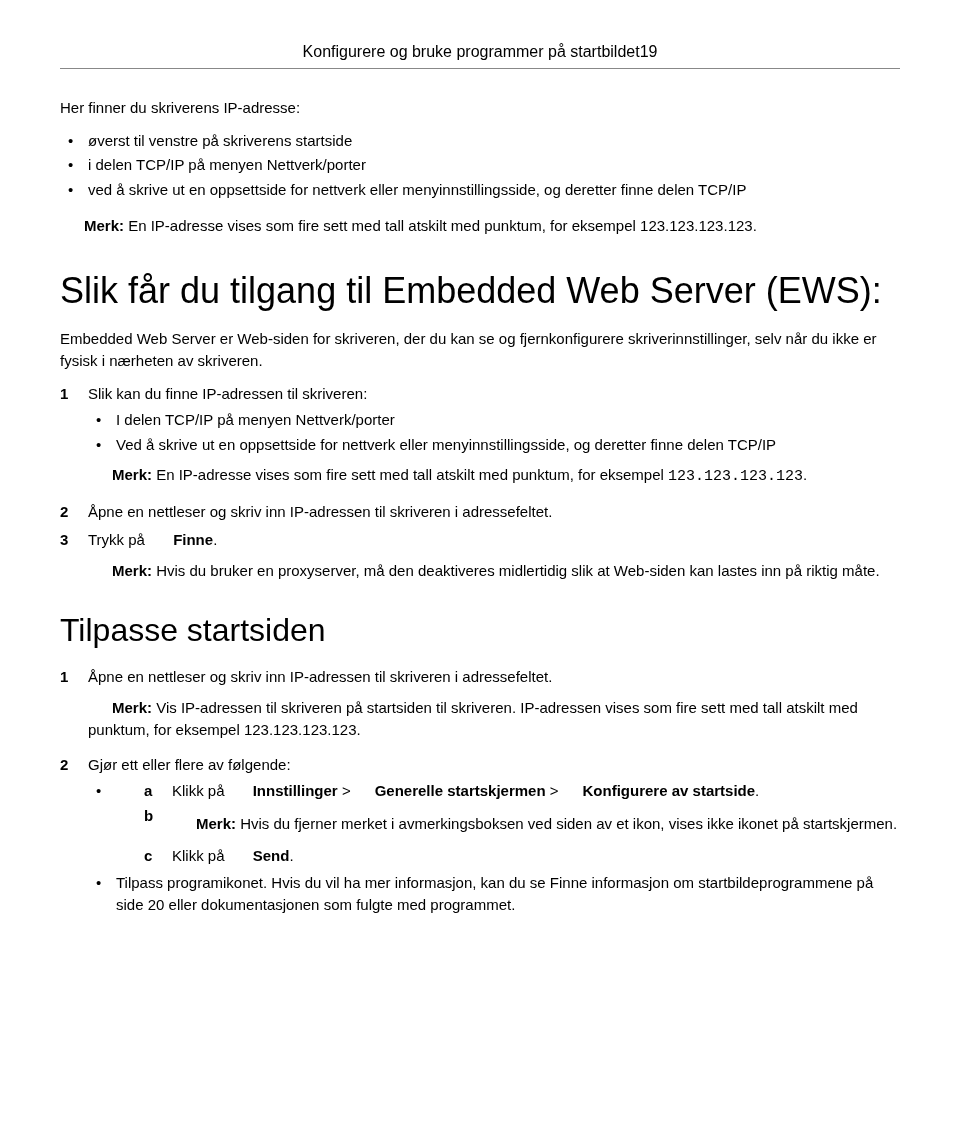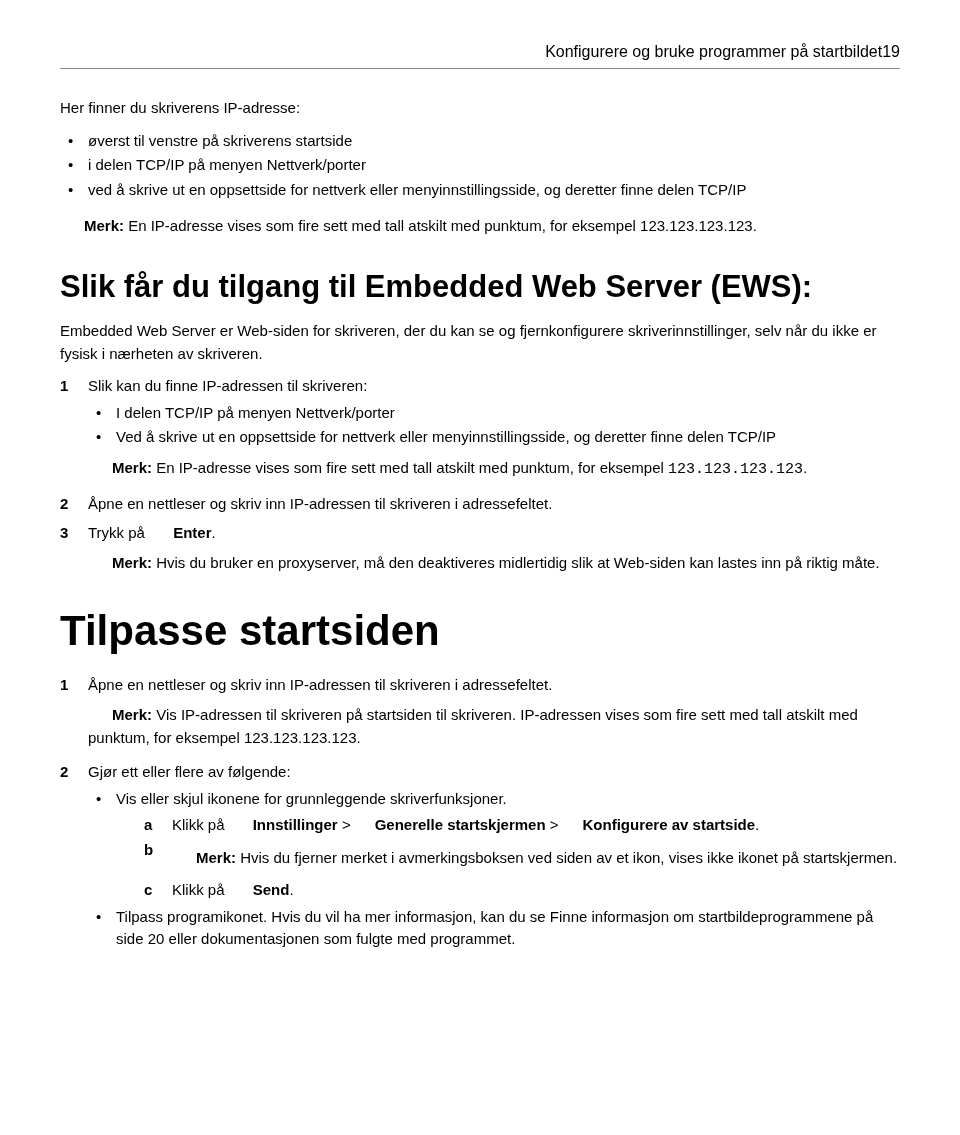--- a/index.html
+++ b/index.html
@@ -8,21 +8,21 @@
     padding: 40px 60px;
     background: #fff;
     color: #000;
     width: 960px;
     box-sizing: border-box;
     font-size: 15px;
     line-height: 1.5;
   }
   .header-line {
     display: flex;
-    justify-content: flex-end;
+    justify-content: center;
     border-bottom: 1px solid #888;
     padding-bottom: 4px;
     margin-bottom: 28px;
     font-size: 16px;
   }
   .bullet-list {
     margin: 6px 0 14px 0;
     padding: 0;
   }
   .bullet-list .bullet-item {
@@ -35,27 +35,27 @@
     position: absolute;
     left: 8px;
     top: 0;
     font-size: 15px;
   }
   .note {
     margin: 8px 0 26px 0;
   }
   .bold { font-weight: bold; margin-left: 24px; }
   .h1 {
-    font-size: 31px;
-    font-weight: bold;
+    font-size: 36px;
+    font-weight: normal;
     margin: 18px 0 10px 0;
   }
   .h1big {
-    font-size: 42px;
-    font-weight: bold;
+    font-size: 32px;
+    font-weight: normal;
     margin: 24px 0 12px 0;
   }
   .para { margin: 10px 0; }
   .num-list {
     margin: 10px 0;
     padding: 0;
   }
   .num-item {
     position: relative;
     padding-left: 28px;
@@ -135,21 +135,21 @@
     </div>
   </div>
 
   <div class="num-item">
     <span class="num">2</span>
     <span>Åpne en nettleser og skriv inn IP-adressen til skriveren i adressefeltet.</span>
   </div>
 
   <div class="num-item">
     <span class="num">3</span>
-    <span>Trykk på </span><span class="bold">Enter</span><span>.</span>
+    <span>Trykk på </span><span class="bold">Finne</span><span>.</span>
     <div class="note-block">
       <span class="bold">Merk:</span><span> Hvis du bruker en proxyserver, må den deaktiveres midlertidig slik at Web-siden kan lastes inn på riktig måte.</span>
     </div>
   </div>
 
 </div>
 
 <div class="h1big">Tilpasse startsiden</div>
 
 <div class="num-list">
@@ -161,21 +161,20 @@
       <span class="bold">Merk:</span><span> Vis IP-adressen til skriveren på startsiden til skriveren. IP-adressen vises som fire sett med tall atskilt med punktum, for eksempel 123.123.123.123.</span>
     </div>
   </div>
 
   <div class="num-item">
     <span class="num">2</span>
     <span>Gjør ett eller flere av følgende:</span>
 
     <div class="bullet-list sub-bullets">
       <div class="bullet-item">
-        <span>Vis eller skjul ikonene for grunnleggende skriverfunksjoner.</span>
         <div class="letter-list">
           <div class="letter-item">
             <span class="letter">a</span>
             <span>Klikk på </span><span class="bold">Innstillinger</span><span> &gt;</span><span class="bold">Generelle startskjermen</span><span> &gt;</span><span class="bold">Konfigurere av startside</span><span>.</span>
           </div>
           <div class="letter-item">
             <span class="letter">b</span>
           </div>
         </div>
         <div class="deep-note">

